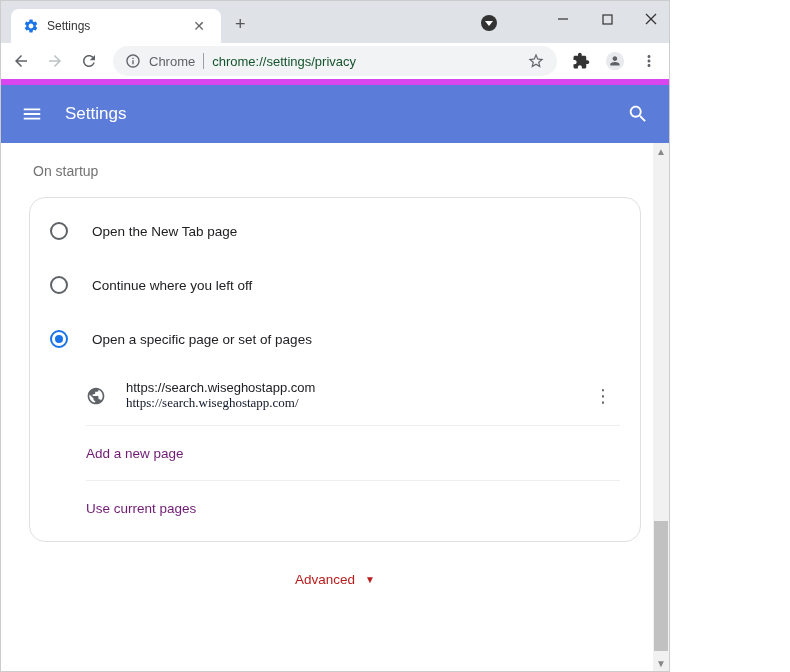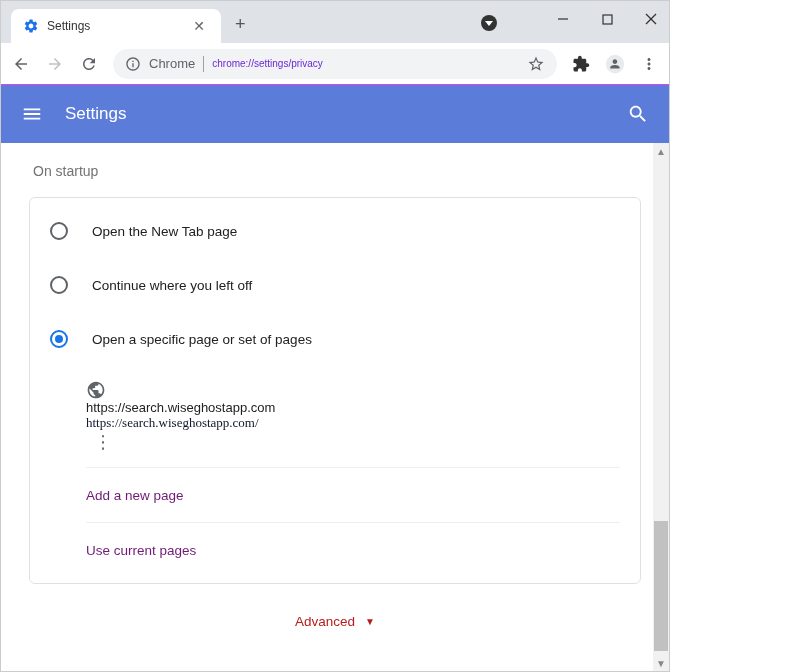--- a/index.html
+++ b/index.html
@@ -8,47 +8,47 @@
 .titlebar { height: 42px; background: #dfe2e6; display: flex; align-items: flex-end; position: relative; }
 .tab { background: #fff; border-radius: 8px 8px 0 0; height: 34px; margin-left: 10px; display: flex; align-items: center; padding: 0 12px; min-width: 210px; position: relative; }
 .tab-icon { width: 16px; height: 16px; margin-right: 8px; }
 .tab-title { font-size: 12px; color: #333; flex: 1; }
 .tab-close { color: #666; font-size: 14px; cursor: pointer; padding: 0 4px; }
 .new-tab { color: #555; font-size: 18px; margin: 0 0 8px 14px; cursor: pointer; }
 .guide-dot { position: absolute; right: 172px; top: 14px; width: 16px; height: 16px; background: #333; border-radius: 50%; display: flex; align-items: center; justify-content: center; }
 .guide-dot::after { content: ''; border-left: 4px solid transparent; border-right: 4px solid transparent; border-top: 5px solid #fff; }
 .win-controls { position: absolute; right: 8px; top: 8px; display: flex; gap: 24px; }
 .win-btn { width: 20px; height: 20px; display: flex; align-items: center; justify-content: center; cursor: pointer; color: #333; }
-.toolbar { height: 42px; display: flex; align-items: center; padding: 0 10px; gap: 14px; border-bottom: 1px solid #d946ef; }
+.toolbar { height: 42px; display: flex; align-items: center; padding: 0 10px; gap: 14px; border-bottom: 6px solid #d946ef; }
 .nav-btn { width: 20px; height: 20px; display: flex; align-items: center; justify-content: center; cursor: pointer; color: #5f6368; }
 .omnibox { flex: 1; height: 30px; background: #f1f3f4; border-radius: 15px; display: flex; align-items: center; padding: 0 12px; gap: 8px; }
 .omni-icon { color: #5f6368; display: flex; align-items: center; }
 .omni-chrome { color: #5f6368; font-size: 13px; }
 .omni-divider { width: 1px; height: 16px; background: #9aa0a6; }
-.omni-url { color: #6d28d9; font-size: 10px; flex: 1; }
+.omni-url { color: #14532d; font-size: 13px; flex: 1; }
 .omni-star { color: #5f6368; cursor: pointer; }
 .tool-icon { width: 20px; height: 20px; display: flex; align-items: center; justify-content: center; cursor: pointer; color: #5f6368; }
 .app-header { height: 58px; background: #5b7dd9; display: flex; align-items: center; padding: 0 20px; color: #fff; }
 .hamburger { cursor: pointer; margin-right: 22px; }
 .app-title { font-size: 17px; font-weight: 400; flex: 1; }
 .search-btn { cursor: pointer; }
 .content { flex: 1; overflow-y: auto; position: relative; }
 .content-inner { padding: 20px 28px; }
 .scrollbar { position: absolute; right: 0; top: 0; bottom: 0; width: 16px; background: #f1f1f1; }
 .scrollbar-thumb { position: absolute; right: 1px; width: 14px; height: 130px; bottom: 20px; background: #c1c1c1; }
 .scrollbar-arrow { position: absolute; width: 16px; height: 16px; color: #888; font-size: 10px; display: flex; align-items: center; justify-content: center; }
 .section-title { font-size: 14px; color: #737373; margin-bottom: 18px; padding-left: 4px; }
-.card { border: 1px solid #e0e0e0; border-radius: 6px; padding: 6px 0; }
+.card { border: 1px solid #e0e0e0; border-radius: 16px; padding: 6px 0; }
 .radio-row { display: flex; align-items: center; padding: 18px 20px; cursor: pointer; }
 .radio { width: 18px; height: 18px; border: 2px solid #5f6368; border-radius: 50%; margin-right: 24px; position: relative; flex-shrink: 0; }
 .radio.selected { border-color: #1a73e8; }
 .radio.selected::after { content: ''; position: absolute; top: 3px; left: 3px; width: 8px; height: 8px; background: #1a73e8; border-radius: 50%; }
 .radio-label { font-size: 13.5px; color: #202124; }
 .sub-list { margin-left: 56px; margin-right: 20px; }
-.page-row { display: flex; align-items: flex-start; padding: 14px 0; border-bottom: 1px solid #eee; flex-direction: column; }
+.page-row { display: flex; align-items: center; padding: 14px 0; border-bottom: 1px solid #eee; }
 .globe { width: 20px; height: 20px; margin-right: 20px; flex-shrink: 0; }
 .page-info { flex: 1; }
 .page-name { font-size: 13px; color: #202124; }
 .page-url { font-size: 13px; color: #0f172a; font-family: Liberation Serif, serif; }
 .row-menu { cursor: pointer; padding: 0 8px; color: #5f6368; font-size: 18px; }
 .link-row { padding: 18px 0; border-bottom: 1px solid #eee; }
 .link-row:last-child { border-bottom: none; }
 .link-text { color: #701a75; font-size: 13.5px; cursor: pointer; }
 .advanced { text-align: center; padding: 28px 0; }
 .advanced-btn { display: inline-flex; align-items: center; gap: 10px; cursor: pointer; color: #b91c1c; font-size: 13.5px; }

